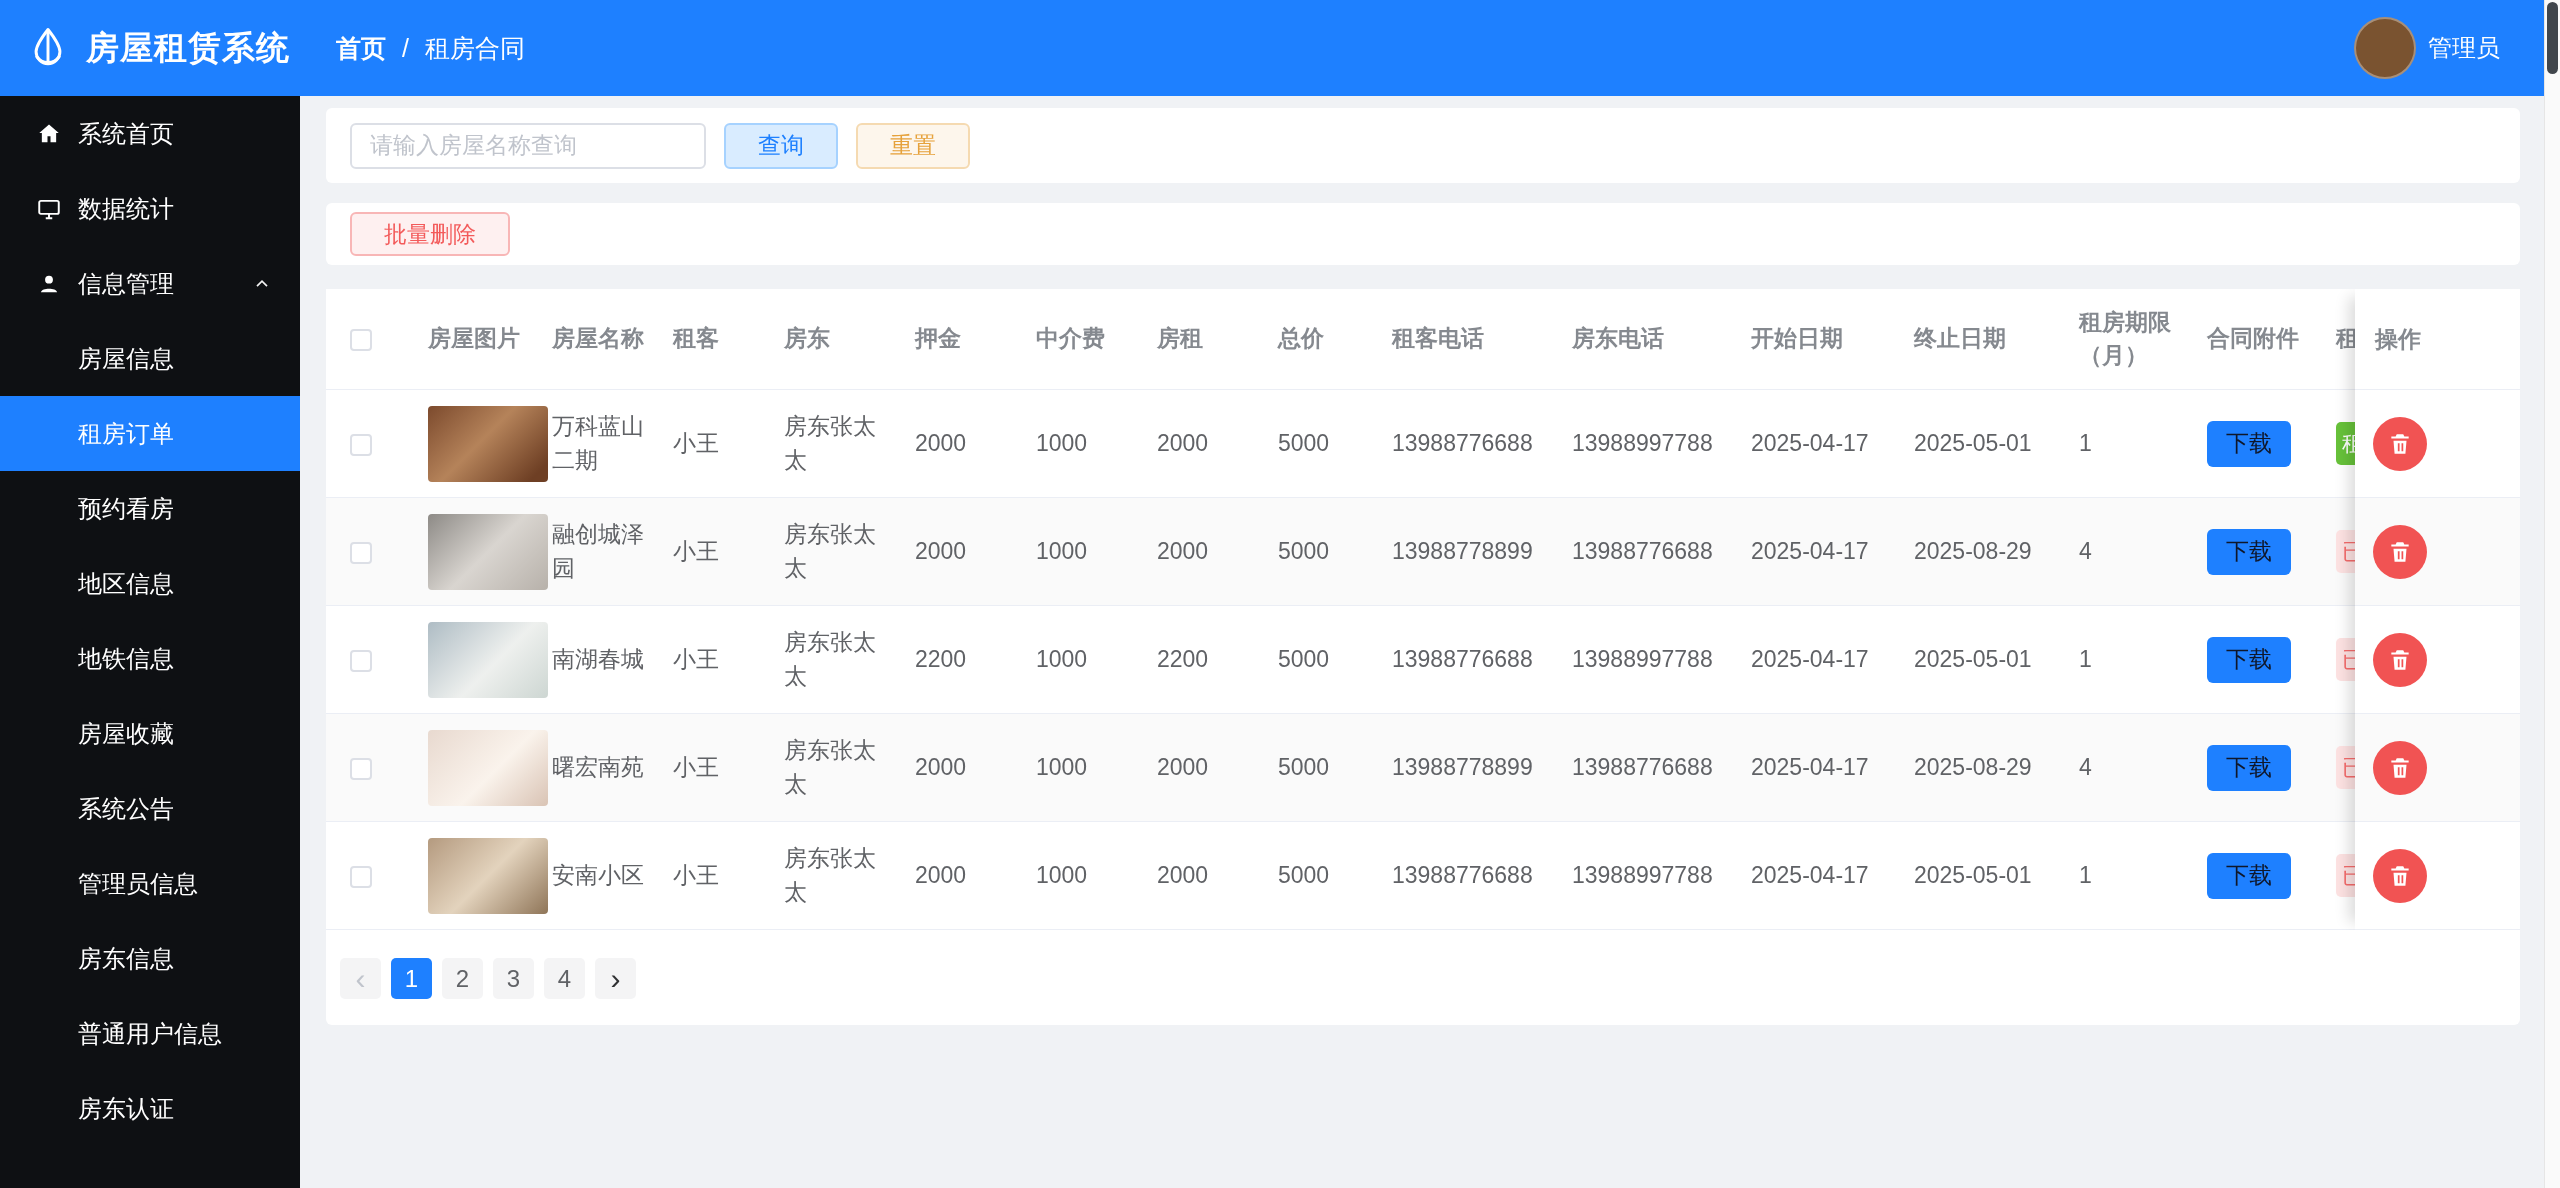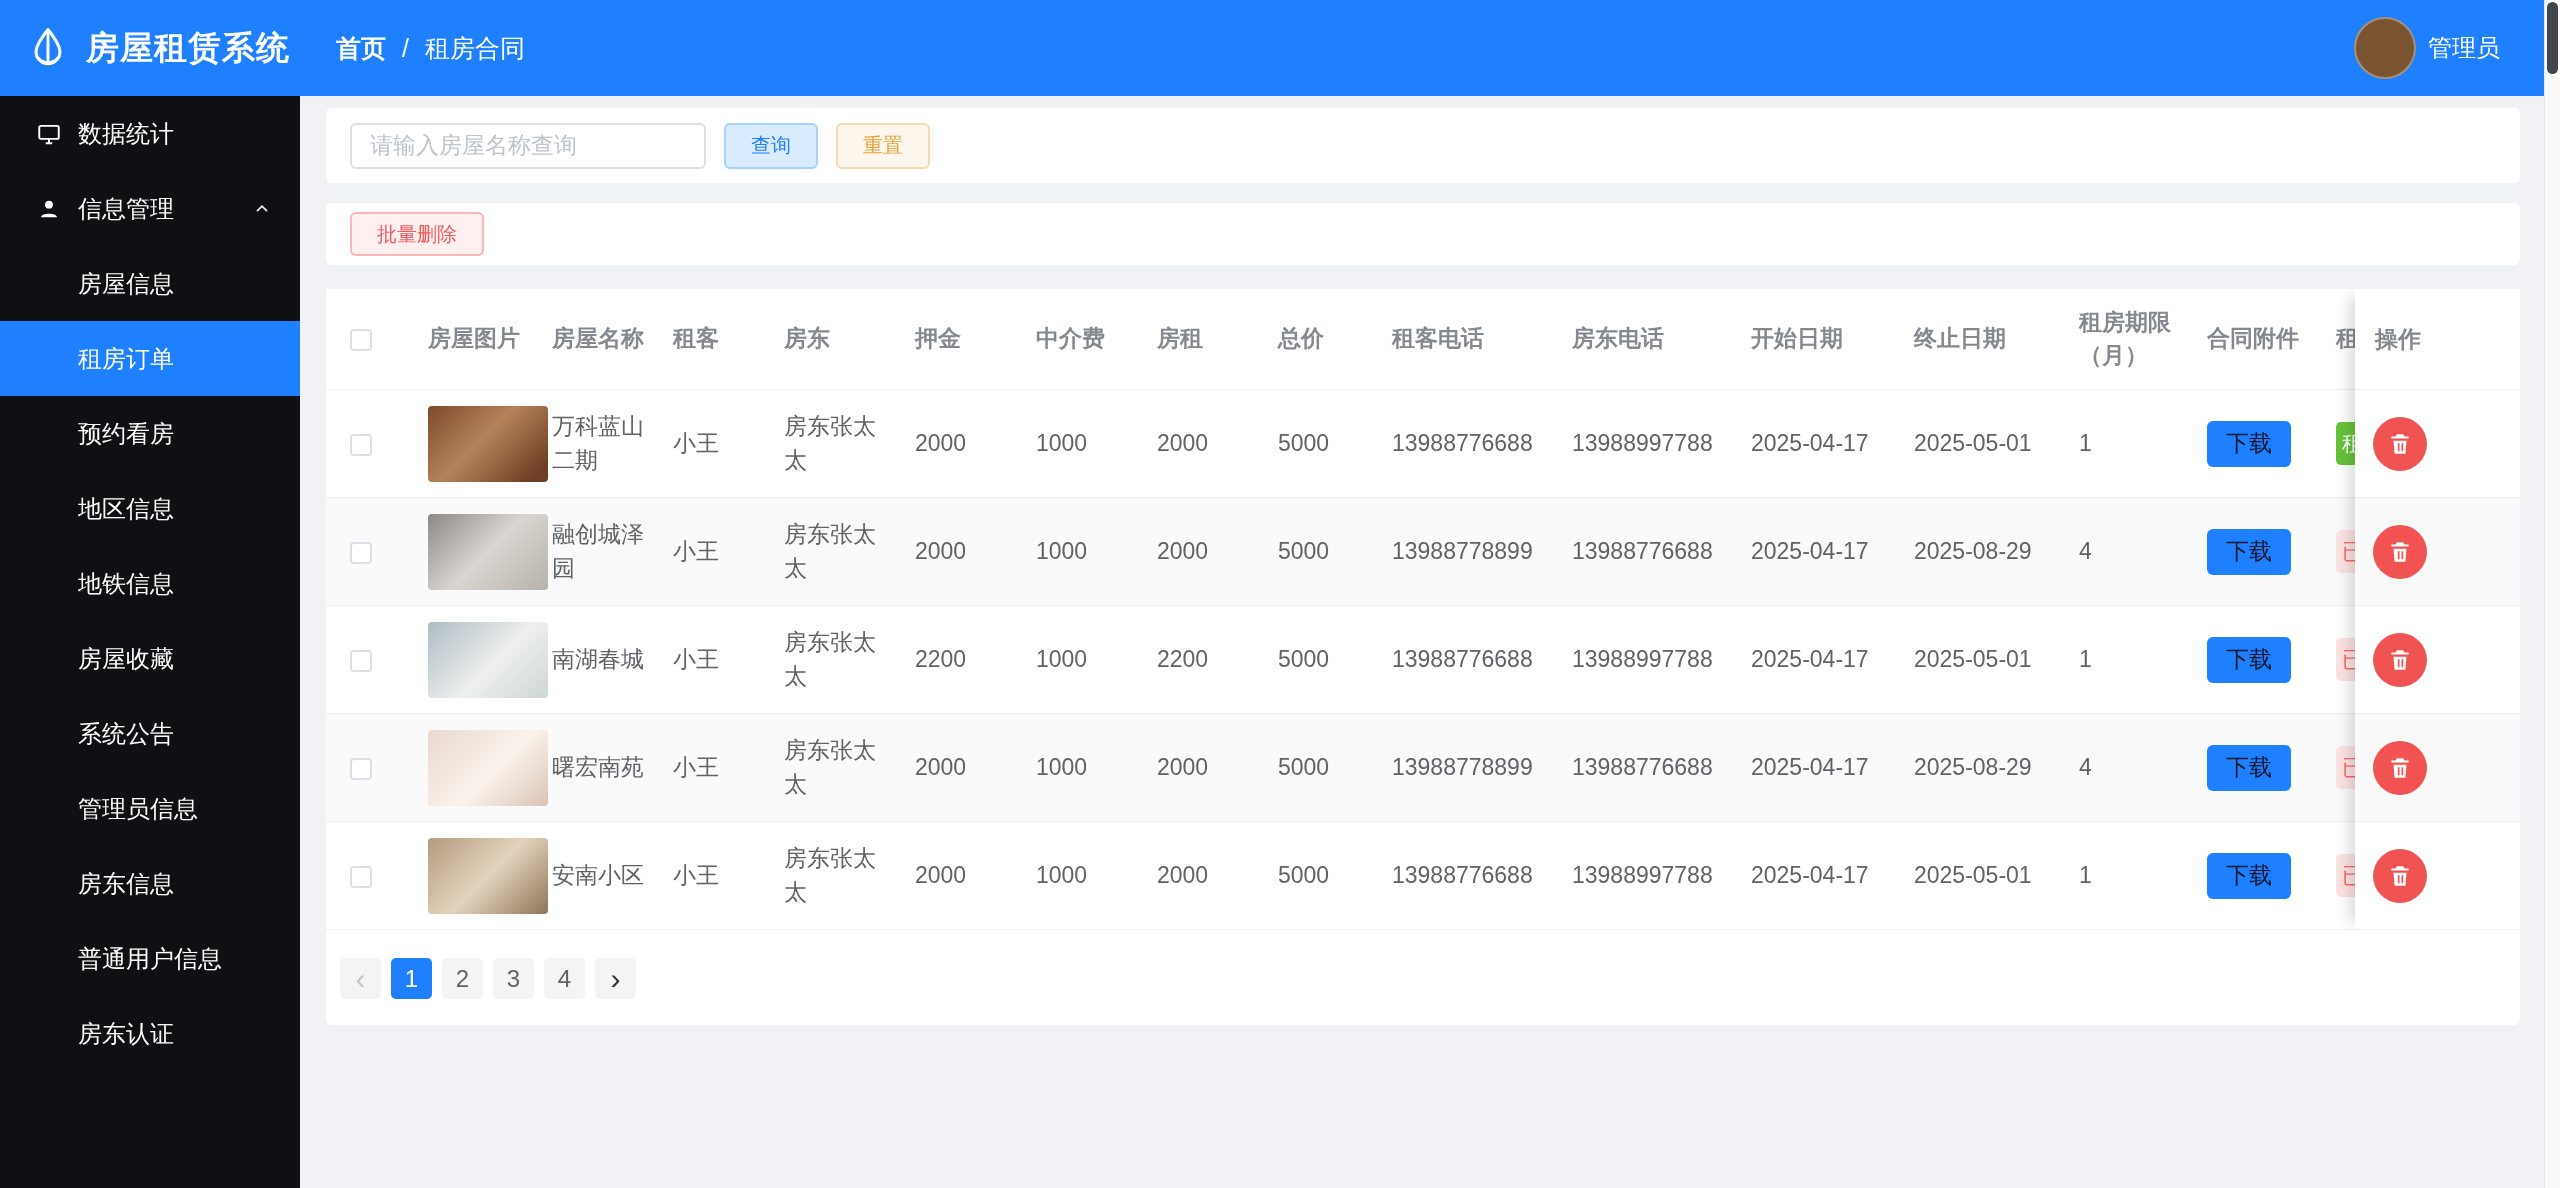--- a/index.html
+++ b/index.html
@@ -29,21 +29,21 @@
   .chev{margin-left:auto;opacity:.95;display:flex;align-items:center;}
 
   
   .main{position:absolute;top:96px;left:300px;width:2260px;height:1092px;padding:12px 40px 0 26px;}
   .card{background:#fff;border-radius:6px;}
 
   .search-card{height:75px;padding:14px 24px;display:flex;align-items:center;gap:18px;margin-bottom:20px;}
   .search-input{width:356px;height:46px;border:2px solid #dcdfe6;border-radius:6px;padding:0 18px;
     font-size:23px;color:#606266;outline:none;background:#fff;font-family:inherit;}
   .search-input::placeholder{color:#c0c4cc;}
-  .btn{height:46px;border-radius:6px;font-size:20px;padding:0 25px;border:2px solid transparent;
+  .btn{height:46px;border-radius:6px;font-size:23px;padding:0 32px;border:2px solid transparent;
     cursor:pointer;font-family:inherit;white-space:nowrap;}
   .btn-query{background:#d9ecff;border-color:#a6d2ff;color:#1e80ff;}
   .btn-reset{background:#fdf6ec;border-color:#f5dab1;color:#e6a23c;}
   .batch-card{height:62px;padding:9px 24px;display:flex;align-items:flex-start;margin-bottom:24px;}
   .btn-batch{height:44px;background:#fef0f0;border-color:#f8b6b6;color:#f35b5b;}
 
   
   .table-card{position:relative;padding-bottom:26px;}
   .table-wrap{position:relative;overflow:hidden;}
   .t-row{display:flex;align-items:center;height:108px;border-bottom:1px solid #ebeef5;background:#fff;width:2148px;}
@@ -121,20 +121,28 @@
   </div>
   <div class="header-right">
     <span class="avatar"></span>
     <span class="user-name">管理员</span>
   </div>
 </div>
 
 <div class="sidebar">
   <div class="m-item">
     <span class="mi">
+      <svg width="26" height="26" viewBox="0 0 24 24" fill="#fff">
+          <path d="M12 3.2 3 11h2.4v8.6h5.2V14h2.8v5.6h5.2V11H21L12 3.2z"></path>
+        </svg>
+    </span>
+    <span>系统首页</span>
+  </div>
+  <div class="m-item">
+    <span class="mi">
       <svg width="26" height="26" viewBox="0 0 24 24" fill="none" stroke="#fff" stroke-width="1.8">
           <rect x="3" y="4.5" width="18" height="12" rx="1.5"></rect>
           <path d="M9 20.5h6M12 16.5v4"></path>
         </svg>
     </span>
     <span>数据统计</span>
   </div>
 
   <div class="m-item">
     <span class="mi">

